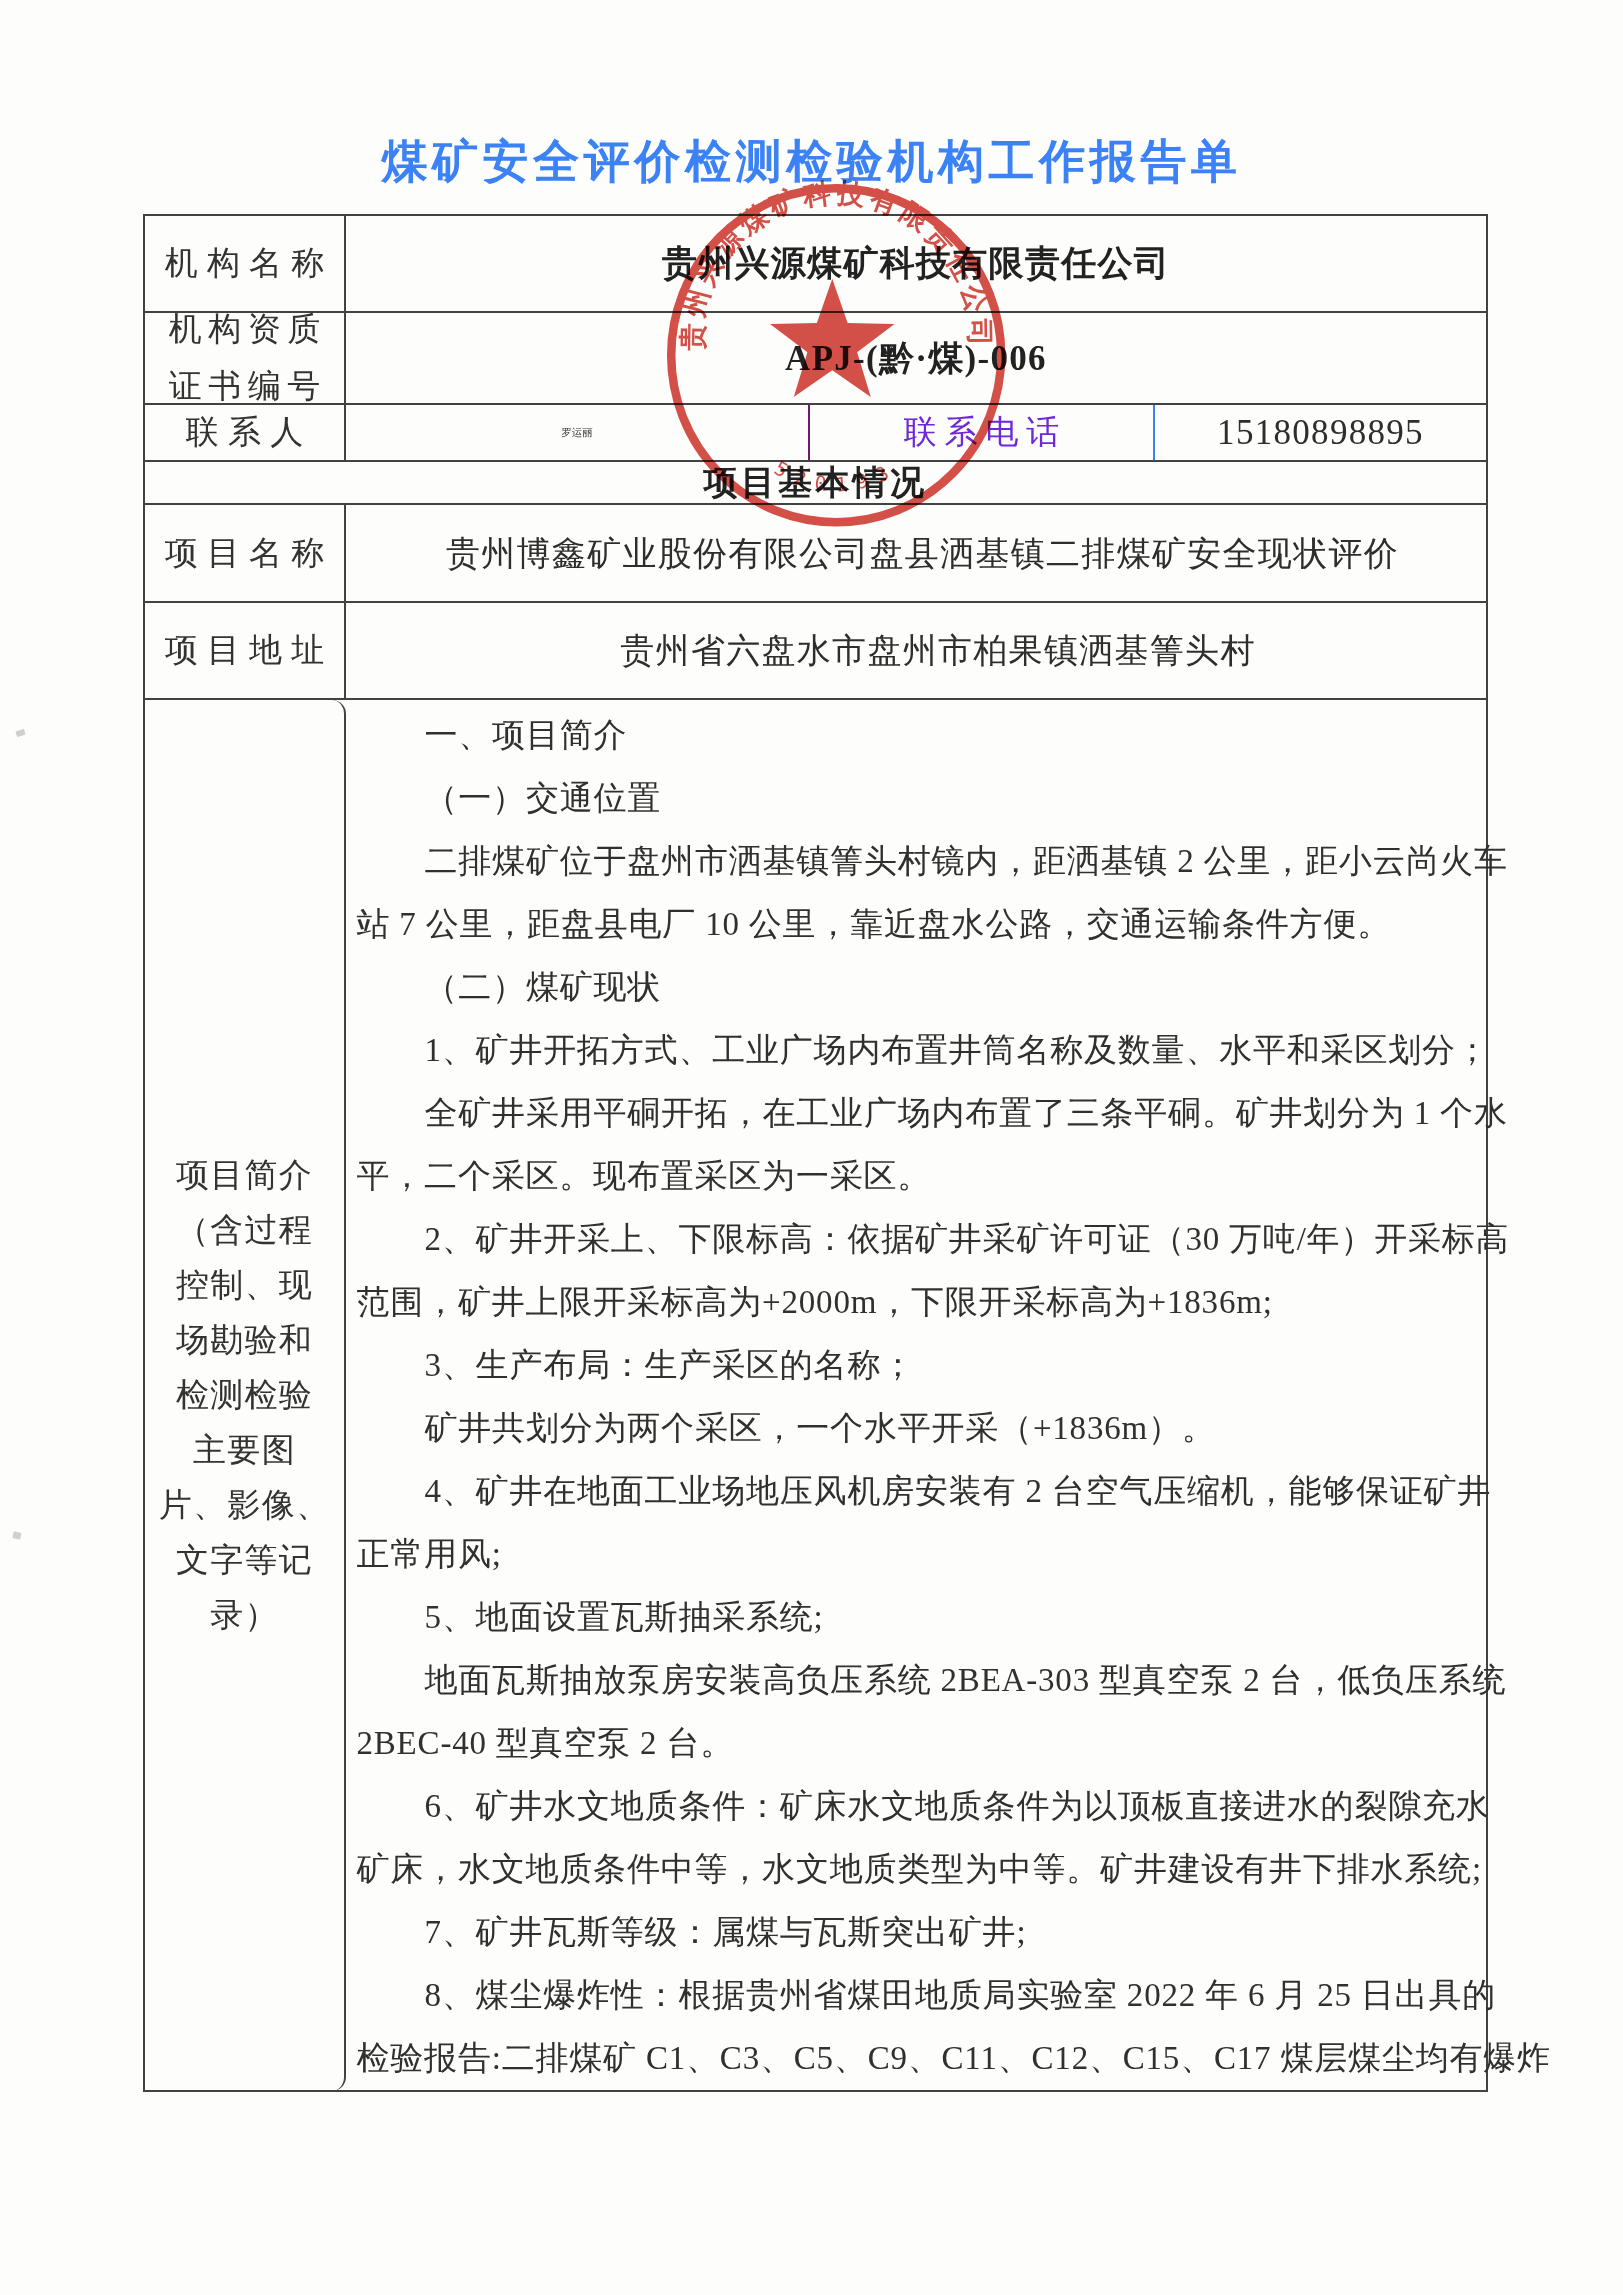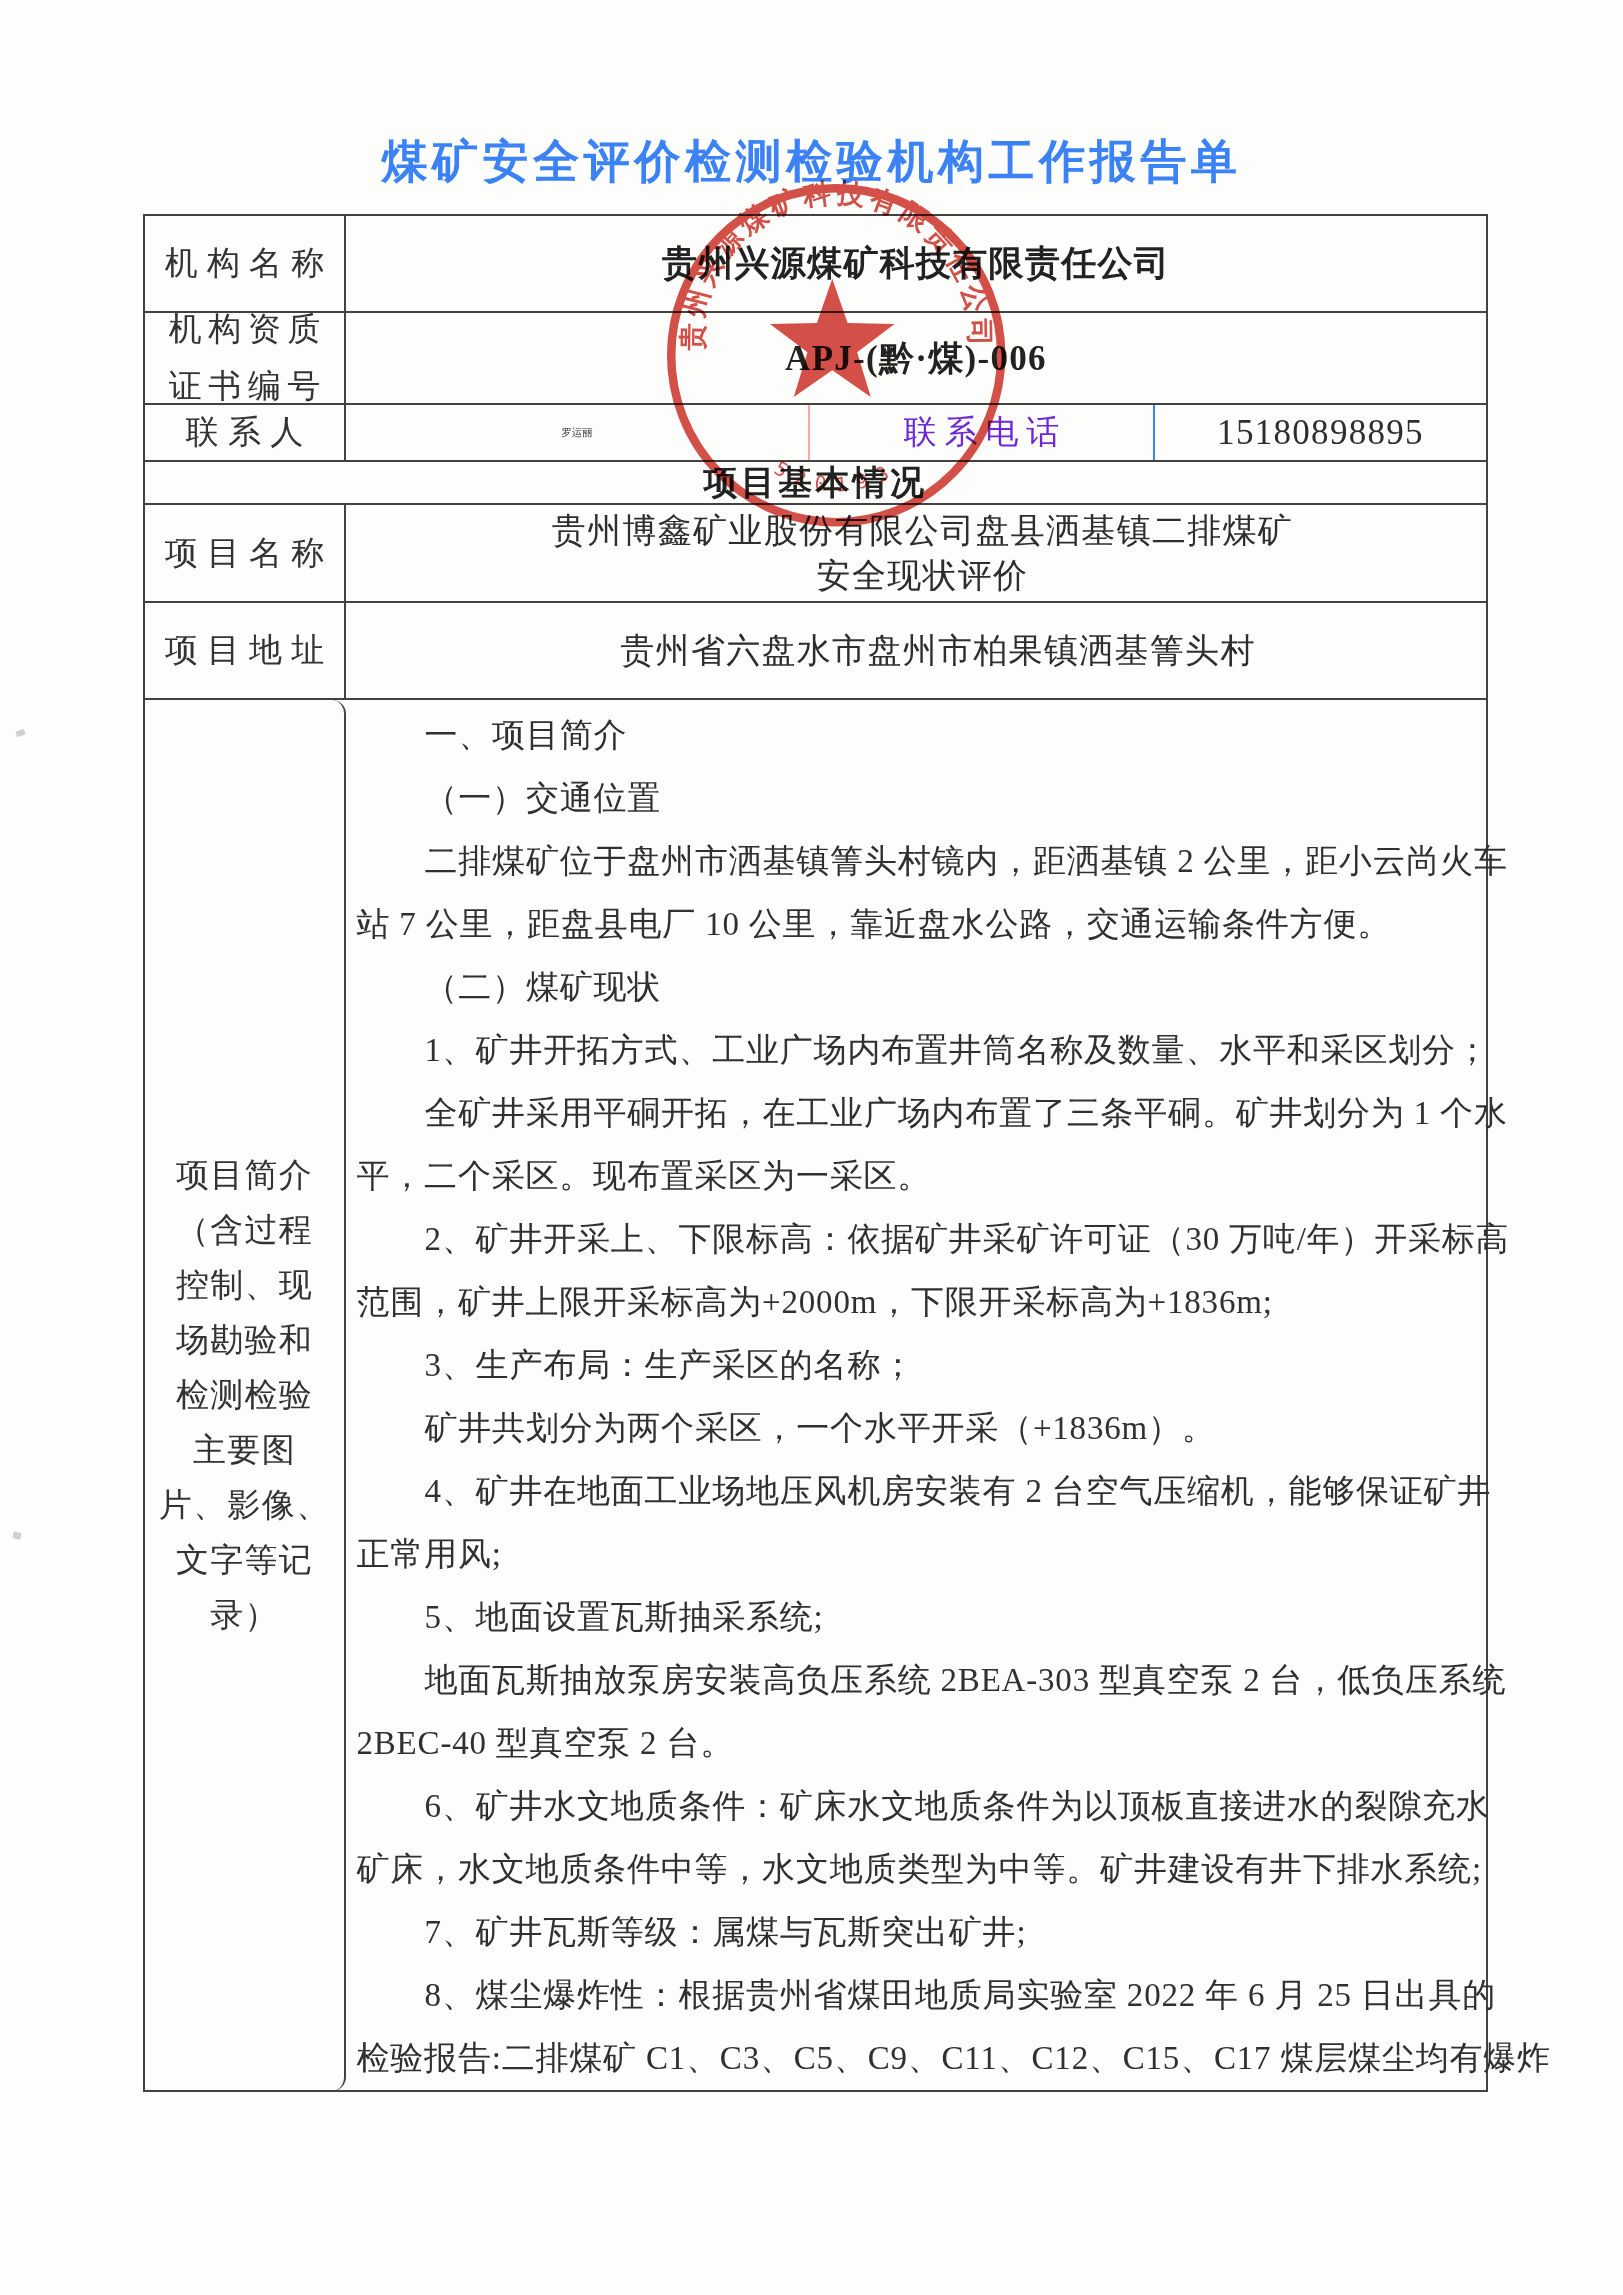--- a/index.html
+++ b/index.html
@@ -31,26 +31,26 @@
   .bold-val{ font-weight:700; font-size:35px; color:#222; letter-spacing:1.3px; }
   .pre{ white-space:pre-line; }
   .cert-label{ line-height:57px; letter-spacing:6.5px; text-indent:6.5px;text-align:right; }
   .r1{ height:97px; }
   .r2{ height:92px; }
   .r3{ height:57px; }
   .r4{ height:43px; }
   .r5{ height:98px; }
   .r6{ height:97px; }
   .r7{ height:1391px; }
-  .c-name{ width:464px; flex:0 0 464px; border-right:2px solid #fca5a5; }
+  .c-name{ width:464px; flex:0 0 464px; border-right:2px solid #701a75; }
   .c-phlabel{ width:345px; flex:0 0 345px; border-right:2px solid #3b82f6;
               font-size:33px; letter-spacing:7.9px; text-indent:7.9px; color:#6d28d9;text-align:right;}
   .c-phone{ flex:1; font-size:35px; letter-spacing:1.3px; }
   .section-cell{ flex:1; font-weight:700; font-size:34px; letter-spacing:3.3px; color:#222;}
-  .pname-val{ flex-direction:column; line-height:45px; letter-spacing:1.3px;padding-left:13px; }
+  .pname-val{ flex-direction:row; line-height:45px; letter-spacing:1.3px;padding-left:13px; }
   .intro-label{
     line-height:55px; font-size:33px; letter-spacing:1.3px;border-radius:14px;
   }
   .intro-body{
     flex:1; padding:3.9px 6.5px 0 10.5px; display:block;
   }
   .bline{
     height:63px; line-height:63px; font-size:33px; letter-spacing:0.8px;
     white-space:nowrap; color:#303030;
   }

